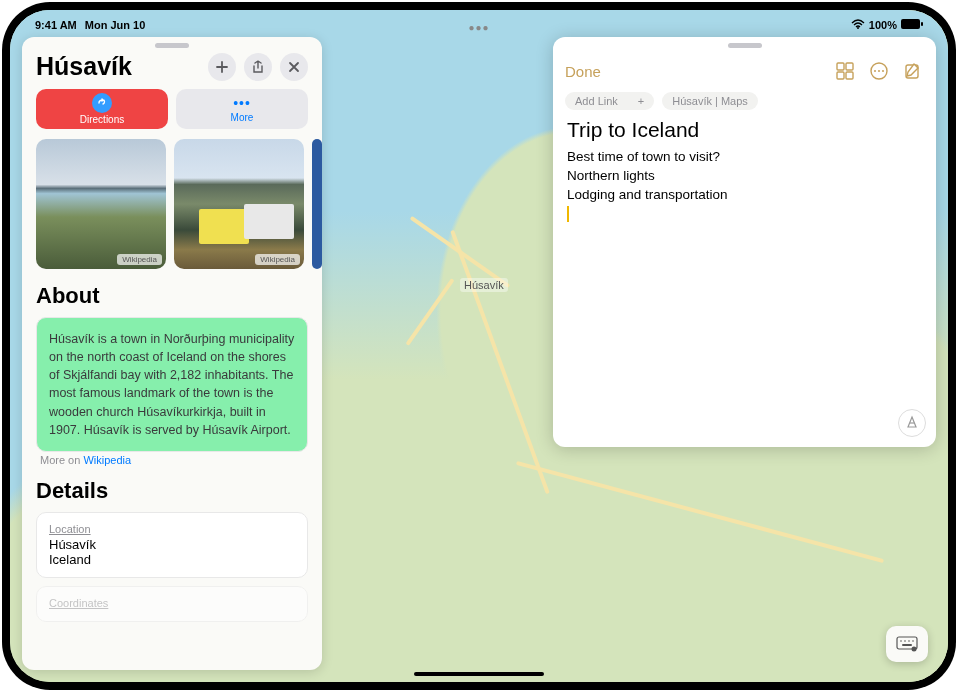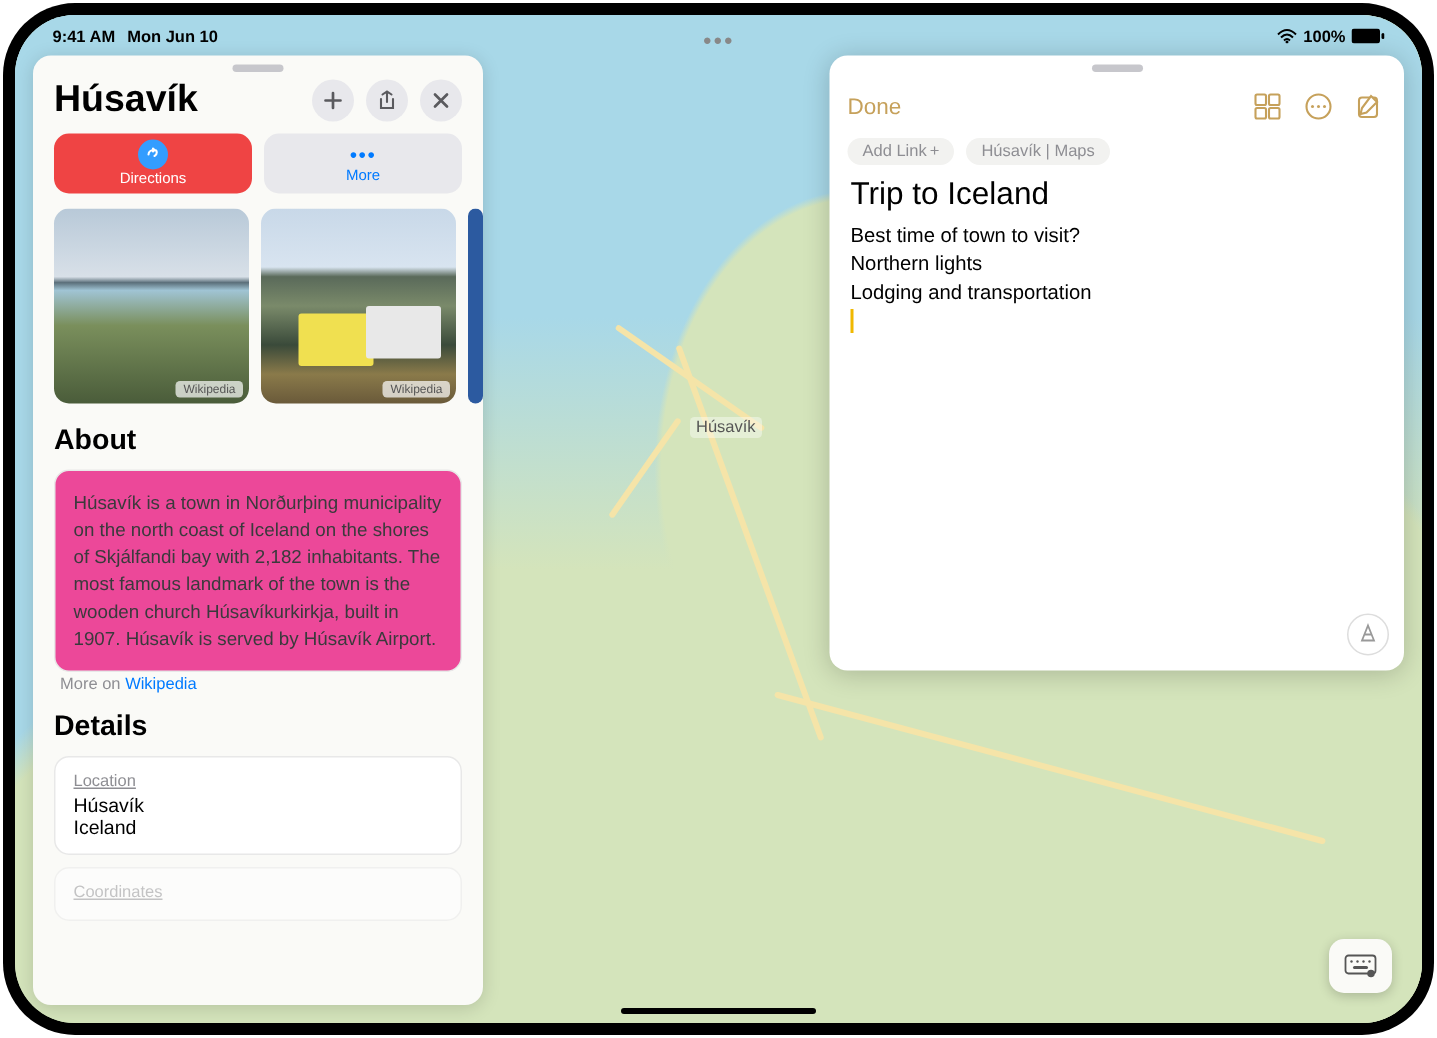--- a/index.html
+++ b/index.html
@@ -180,27 +180,27 @@
       color: #555;
       padding: 1px 5px;
       border-radius: 3px;
     }
     .card-body {
       flex: 1;
       overflow-y: auto;
       padding: 0 14px;
     }
     .section-heading {
-      font-size: 19px;
+      font-size: 22px;
       font-weight: 700;
       color: #000;
       margin: 4px 0 8px;
     }
     .about-block {
-      background: #ec4899;
+      background: #86efac;
       border: 1px solid #e8e8e8;
       border-radius: 10px;
       padding: 12px;
       font-size: 12.5px;
       line-height: 1.45;
       color: #3a3a3c;
       margin-bottom: 0;
     }
     .more-link {
       font-size: 11px;
@@ -266,21 +266,21 @@
       padding: 2px 12px 8px;
     }
     .link-chip {
       background: #f2f2f0;
       font-size: 11px;
       color: #8e8e93;
       padding: 3px 10px;
       border-radius: 12px;
       display: flex;
       align-items: center;
-      gap: 2px;
+      gap: 20px;
     }
     .note-content {
       padding: 0 14px;
       flex: 1;
     }
     .note-title {
       font-size: 21px;
       font-weight: 400;
       color: #000;
       margin-bottom: 6px;

